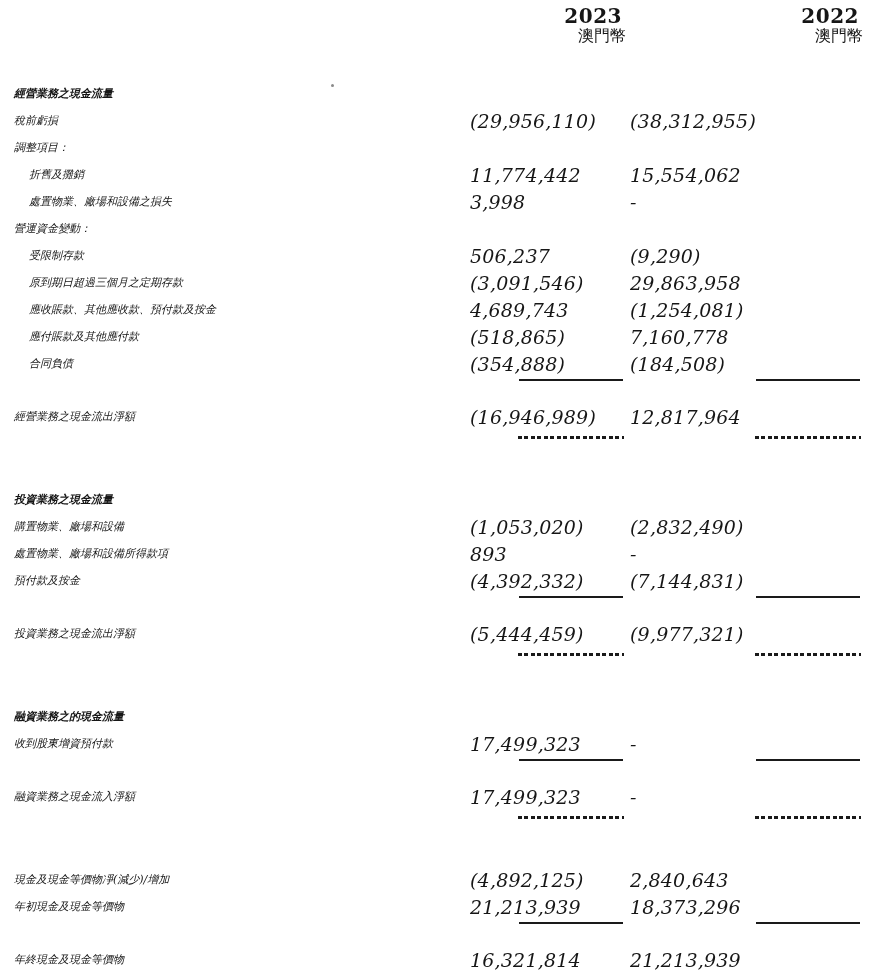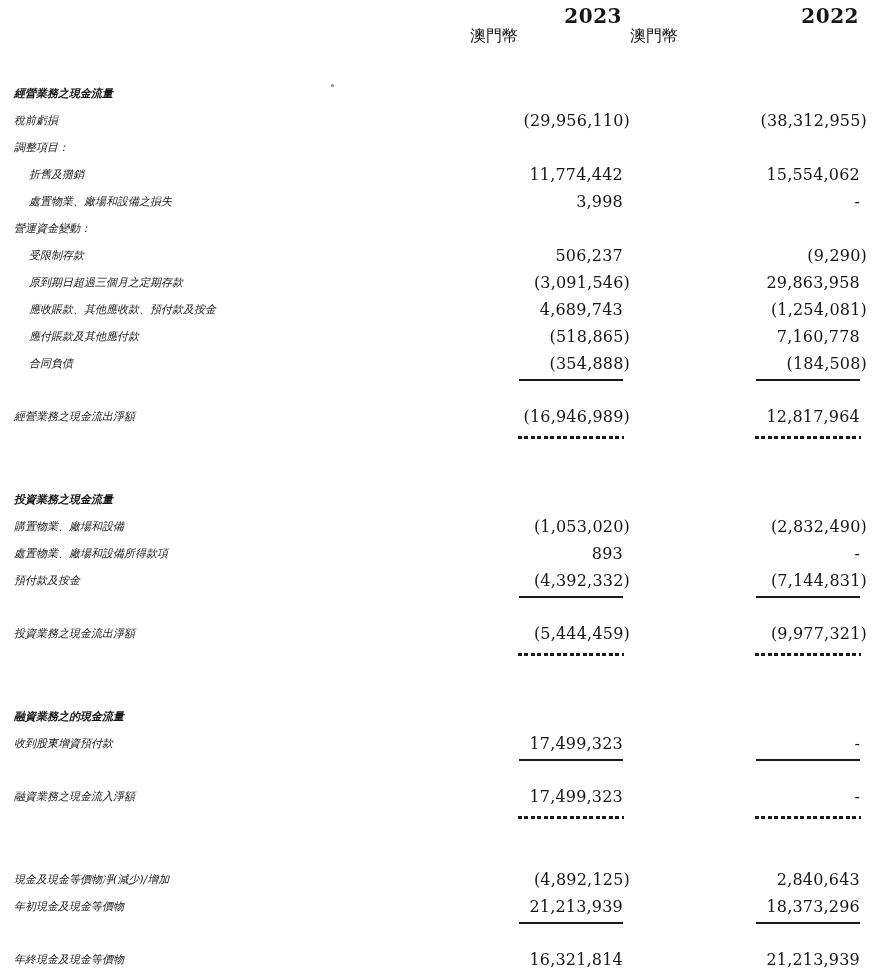--- a/index.html
+++ b/index.html
@@ -22,29 +22,30 @@
     height: 27px;
     align-items: center;
   }
   .year-row { height: 20px; }
   .cur-row { height: 24px; }
   .year {
     font-weight: 700; font-size: 20px;
     text-align: right; padding-right: 8px;
     letter-spacing: 0.5px;
   }
-  .cur { font-size: 16px; padding-right: 4px; }
+  .cur { font-size: 16px; text-align: right; padding-right: 4px; }
   .head-spacer { height: 32px; }
   .label { font-size: 11px; white-space: nowrap; font-style: italic; }
   .label.indent { padding-left: 15px; }
   .label.bold { font-weight: 700; }
   .num {
-    text-align: right; font-size: 16px;
+    font-size: 19px;
     letter-spacing: 0.2px; padding-right: 7px;
     white-space: nowrap;
+    font-style: italic;
   }
   .num.neg { padding-right: 0; }
   .rule-row { height: 12px; align-items: start; }
   .rule {
     width: 104px; height: 2px; background: #1a1a1a;
     justify-self: end; margin-right: 7px; margin-top: 2px;
   }
   .total-row { margin-top: 14px; }
   .dashed-row { height: 12px; margin-top: 6px; align-items: start; }
   .dashed {

